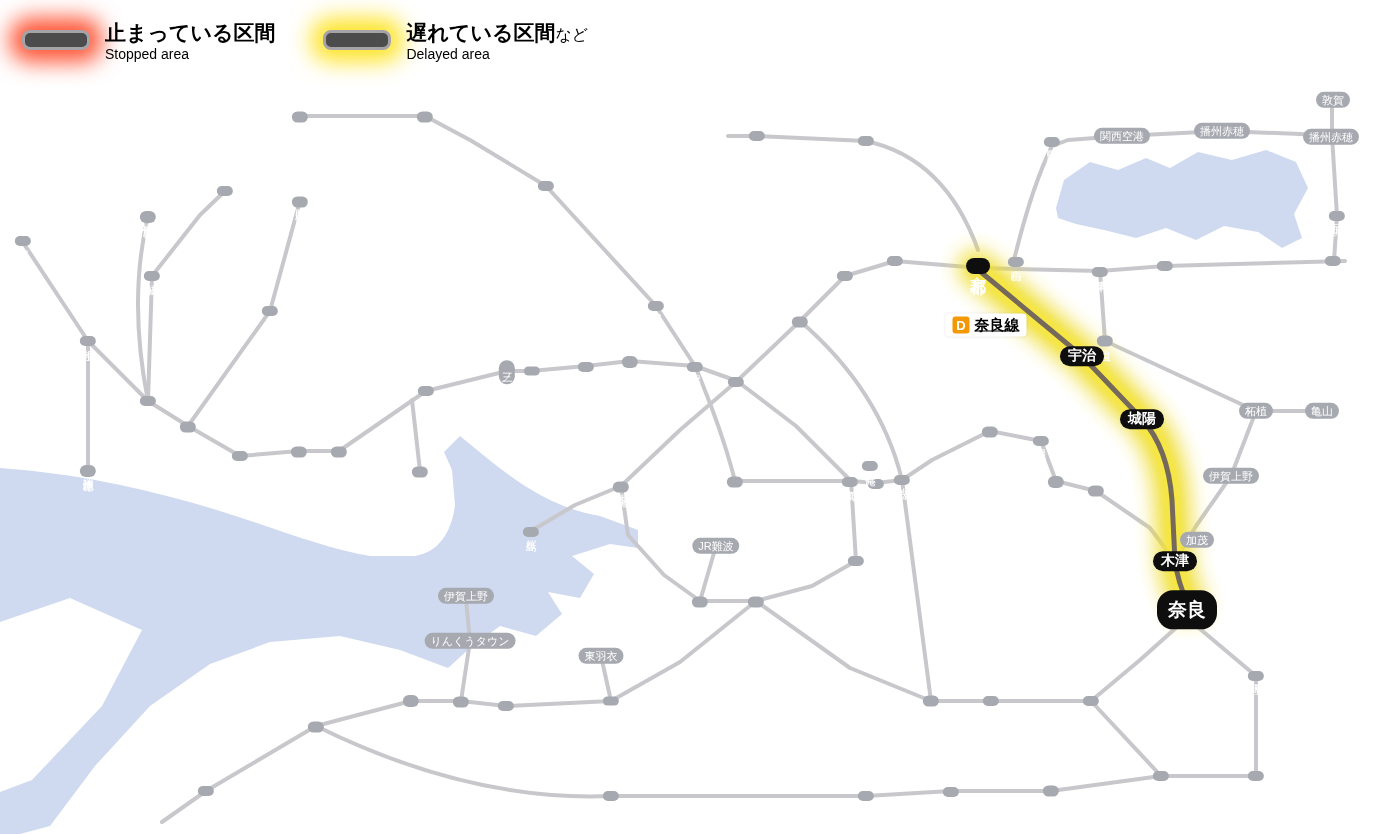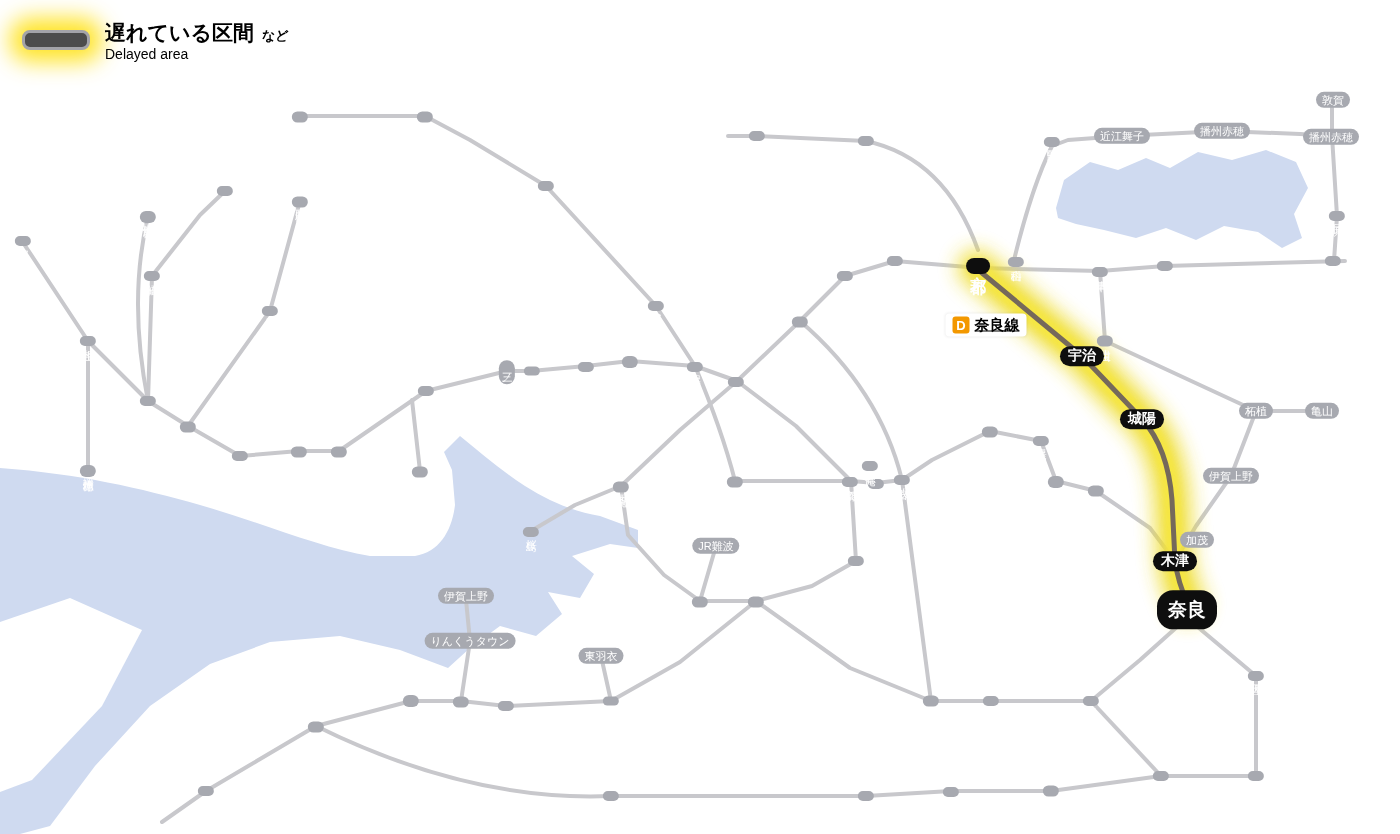--- a/index.html
+++ b/index.html
@@ -26,21 +26,21 @@
   .nara-badge{position:absolute;left:986px;top:325px;transform:translate(-50%,-50%);display:flex;align-items:center;gap:5px;background:#fff;border-radius:4px;padding:2px 7px;z-index:4;box-shadow:0 0 3px rgba(0,0,0,0.08);}
   .d-box{width:17px;height:17px;background:var(--orange,#f39800);color:#fff;font-weight:700;font-size:13px;display:flex;align-items:center;justify-content:center;border-radius:3px;flex:none;}
   .badge-label{font-size:15px;font-weight:700;color:#000;text-decoration:underline;}
 
   .legend{position:absolute;left:22px;top:20px;display:flex;gap:48px;z-index:5;}
   .legend-item{display:flex;gap:15px;align-items:flex-start;}
   .sample{width:62px;height:14px;border-radius:8px;background:#4c4c4c;border:3px solid #a3a3a8;margin-top:10px;flex:none;}
   .sample.red{box-shadow:0 0 22px 12px var(--stopped_glow,#ff2800cc);}
   .sample.yellow{box-shadow:0 0 22px 12px var(--delayed_glow,#ffdf00d8);}
   .ltxt .jp{font-size:21px;font-weight:700;color:#000;line-height:1.2;}
-  .ltxt .suffix{font-size:13px;font-weight:700;margin-left:8px;}
+  .ltxt .suffix{font-size:16px;font-weight:400;}
   .ltxt .en{font-size:14px;color:#000;margin-top:1px;}
 </style>
 </head>
 <body>
 
 <div class="stage">
   <svg class="map-svg" viewBox="0 0 1400 834" xmlns="http://www.w3.org/2000/svg">
     <defs>
       <filter id="fblur" x="-60%" y="-60%" width="220%" height="220%">
           <feGaussianBlur stdDeviation="10"></feGaussianBlur>
@@ -89,21 +89,21 @@
       <path class="glow-wide" filter="url(#fblur)" d="M976,268 L1082,356 L1142,419 Q1168,448 1172,500 L1175,561 Q1178,583 1188,604"></path>
       <path class="glow-core" filter="url(#fsoft)" d="M976,268 L1082,356 L1142,419 Q1168,448 1172,500 L1175,561 Q1178,583 1188,604"></path>
       <path class="route" d="M976,268 L1082,356 L1142,419 Q1168,448 1172,500 L1175,561 Q1178,583 1188,604"></path>
     </g>
   </svg>
 
   <div class="stations">
       <div class="station h sta-n" style="left: 1333px; top: 100px;">敦賀</div>
       <div class="station h sta-n" style="left: 1331px; top: 137px;">播州赤穂</div>
       <div class="station h sta-n" style="left: 1222px; top: 131px;">播州赤穂</div>
-      <div class="station h sta-n" style="left: 1122px; top: 136px;">近江舞子</div>
+      <div class="station h sta-n" style="left: 1122px; top: 136px;">関西空港</div>
       <div class="station v sta-n" style="left: 1052px; top: 142px;">堅田</div>
       <div class="station v sta-n" style="left: 1337px; top: 216px;">長浜</div>
       <div class="station v sta-n" style="left: 1333px; top: 261px;">米原</div>
       <div class="station v sta-n" style="left: 1165px; top: 266px;">野洲</div>
       <div class="station v sta-n" style="left: 1100px; top: 272px;">草津</div>
       <div class="station v sta-n" style="left: 1016px; top: 262px;">山科</div>
       <div class="station v sta-n" style="left: 1105px; top: 341px;">貴生川</div>
       <div class="station h sta-n" style="left: 1256px; top: 411px;">柘植</div>
       <div class="station h sta-n" style="left: 1322px; top: 411px;">亀山</div>
       <div class="station h sta-n" style="left: 1231px; top: 476px;">伊賀上野</div>
@@ -179,20 +179,27 @@
       <div class="station h sta-kl" style="left: 1187px; top: 610px;">奈良</div>
     </div>
 
   <div class="nara-badge">
     <span class="d-box">D</span>
     <span class="badge-label">奈良線</span>
   </div>
 
   <div class="legend">
     <div class="legend-item">
+      <span class="sample red"></span>
+      <div class="ltxt">
+        <div class="jp"><span>止まっている区間</span></div>
+        <div class="en">Stopped area</div>
+      </div>
+    </div>
+    <div class="legend-item">
       <span class="sample yellow"></span>
       <div class="ltxt">
         <div class="jp"><span>遅れている区間</span><span class="suffix">など</span></div>
         <div class="en">Delayed area</div>
       </div>
     </div>
   </div>
 </div>
 
 </body></html>

